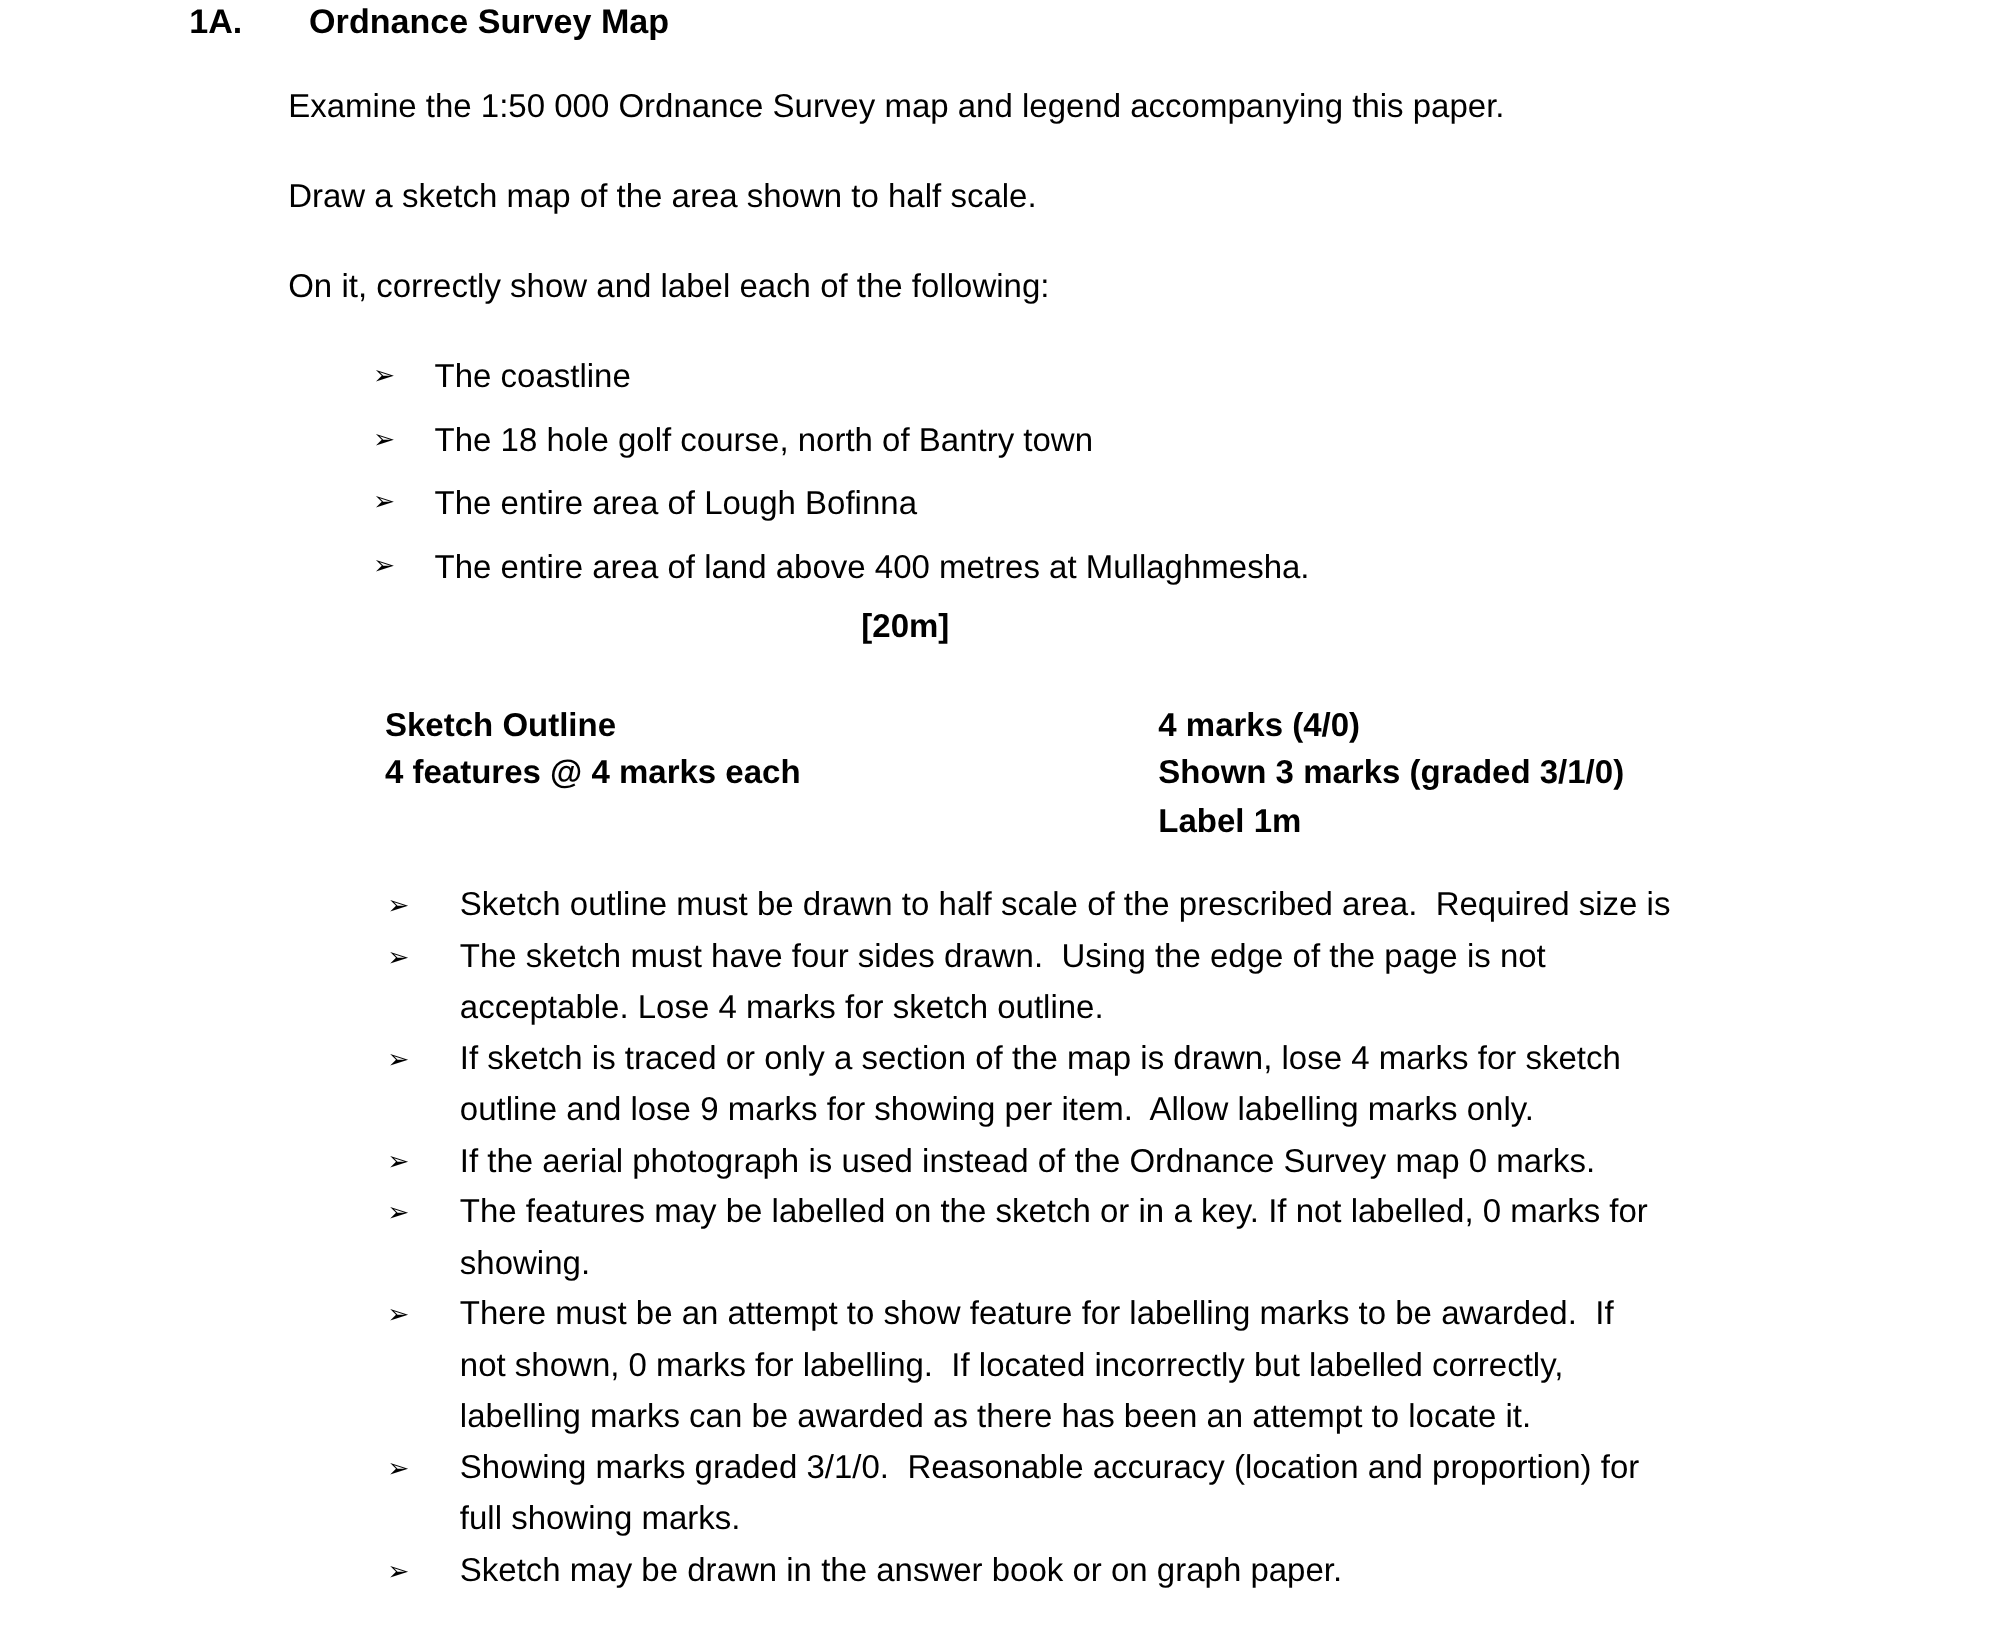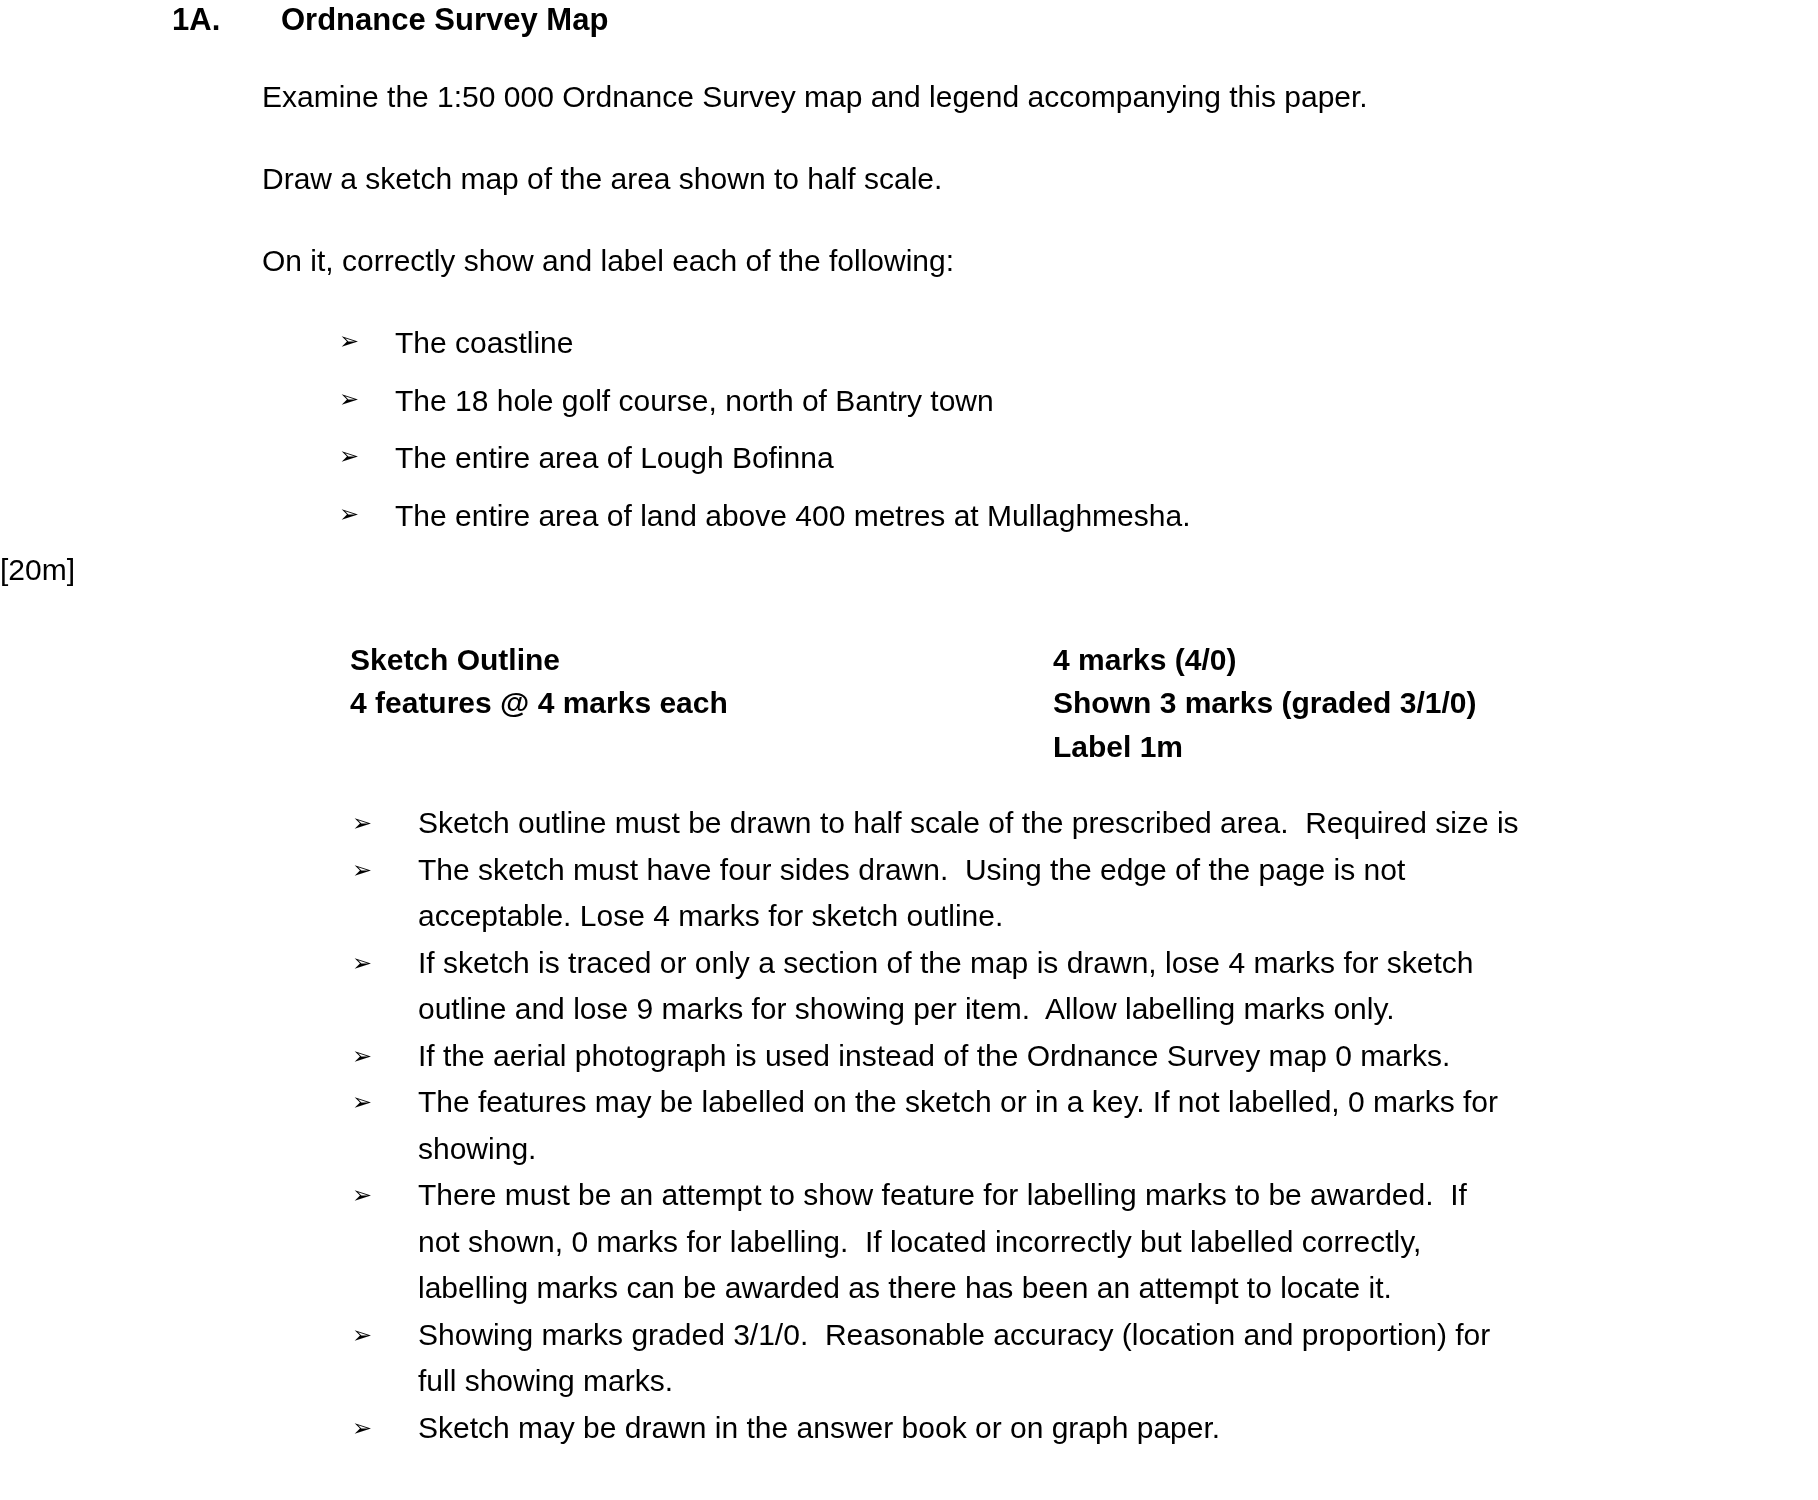--- a/index.html
+++ b/index.html
@@ -35,21 +35,21 @@
   .features .bullet {
     position: absolute; left: 339px; top: 0;
     font-family: "DejaVu Sans", sans-serif;
     font-size: 24px; line-height: 57.5px;
   }
   .features .item-text { position: absolute; left: 395px; top: 1px; line-height: 57.5px; }
 
   
   .marks-badge {
     position: absolute; top: 551px; left: 0; width: 1646px;
-    text-align: left; font-weight: normal; line-height: 38px;
+    text-align: center; font-weight: bold; line-height: 38px;
   }
 
   
   .scheme { position: absolute; top: 638px; left: 350px; display: flex; font-weight: bold; }
   .scheme .col-left { width: 703px; }
   .scheme .cell { line-height: 43.4px; white-space: pre; }
 
   
   .guidelines { position: absolute; top: 800px; left: 0; margin: 0; padding: 0; list-style: none; }
   .guidelines li { position: relative; }

